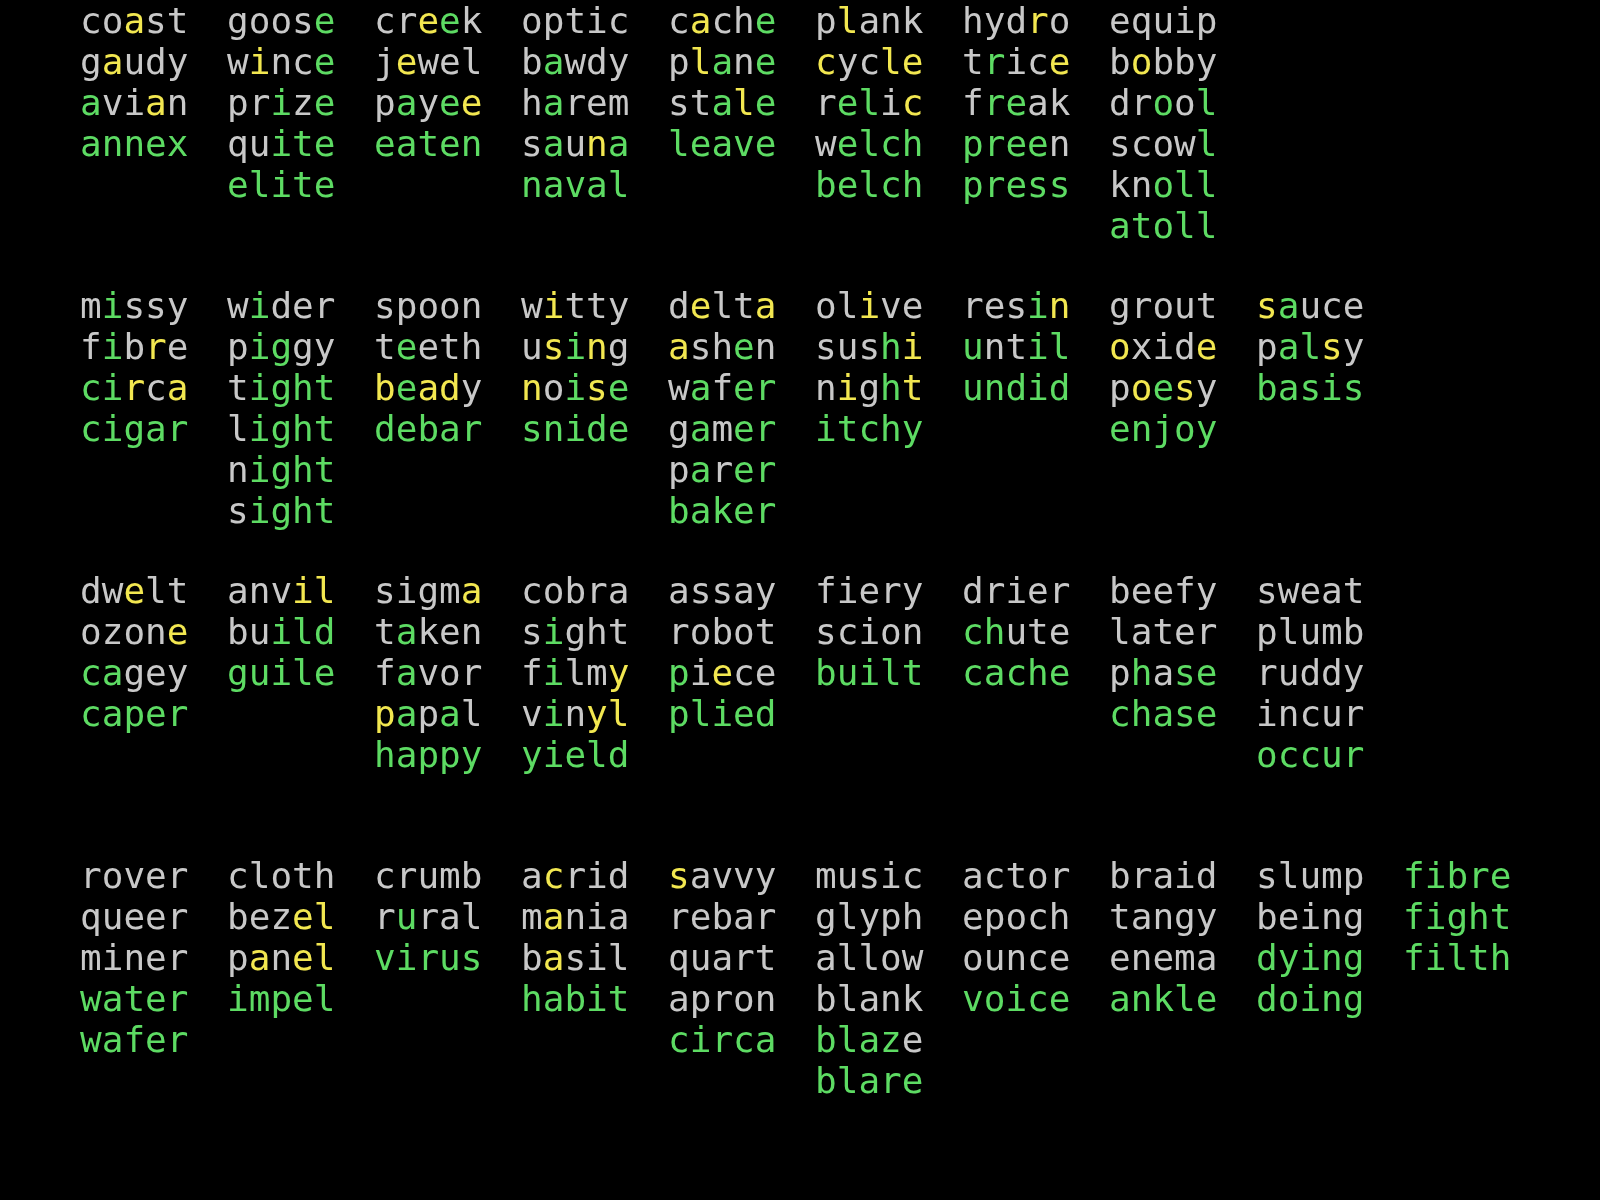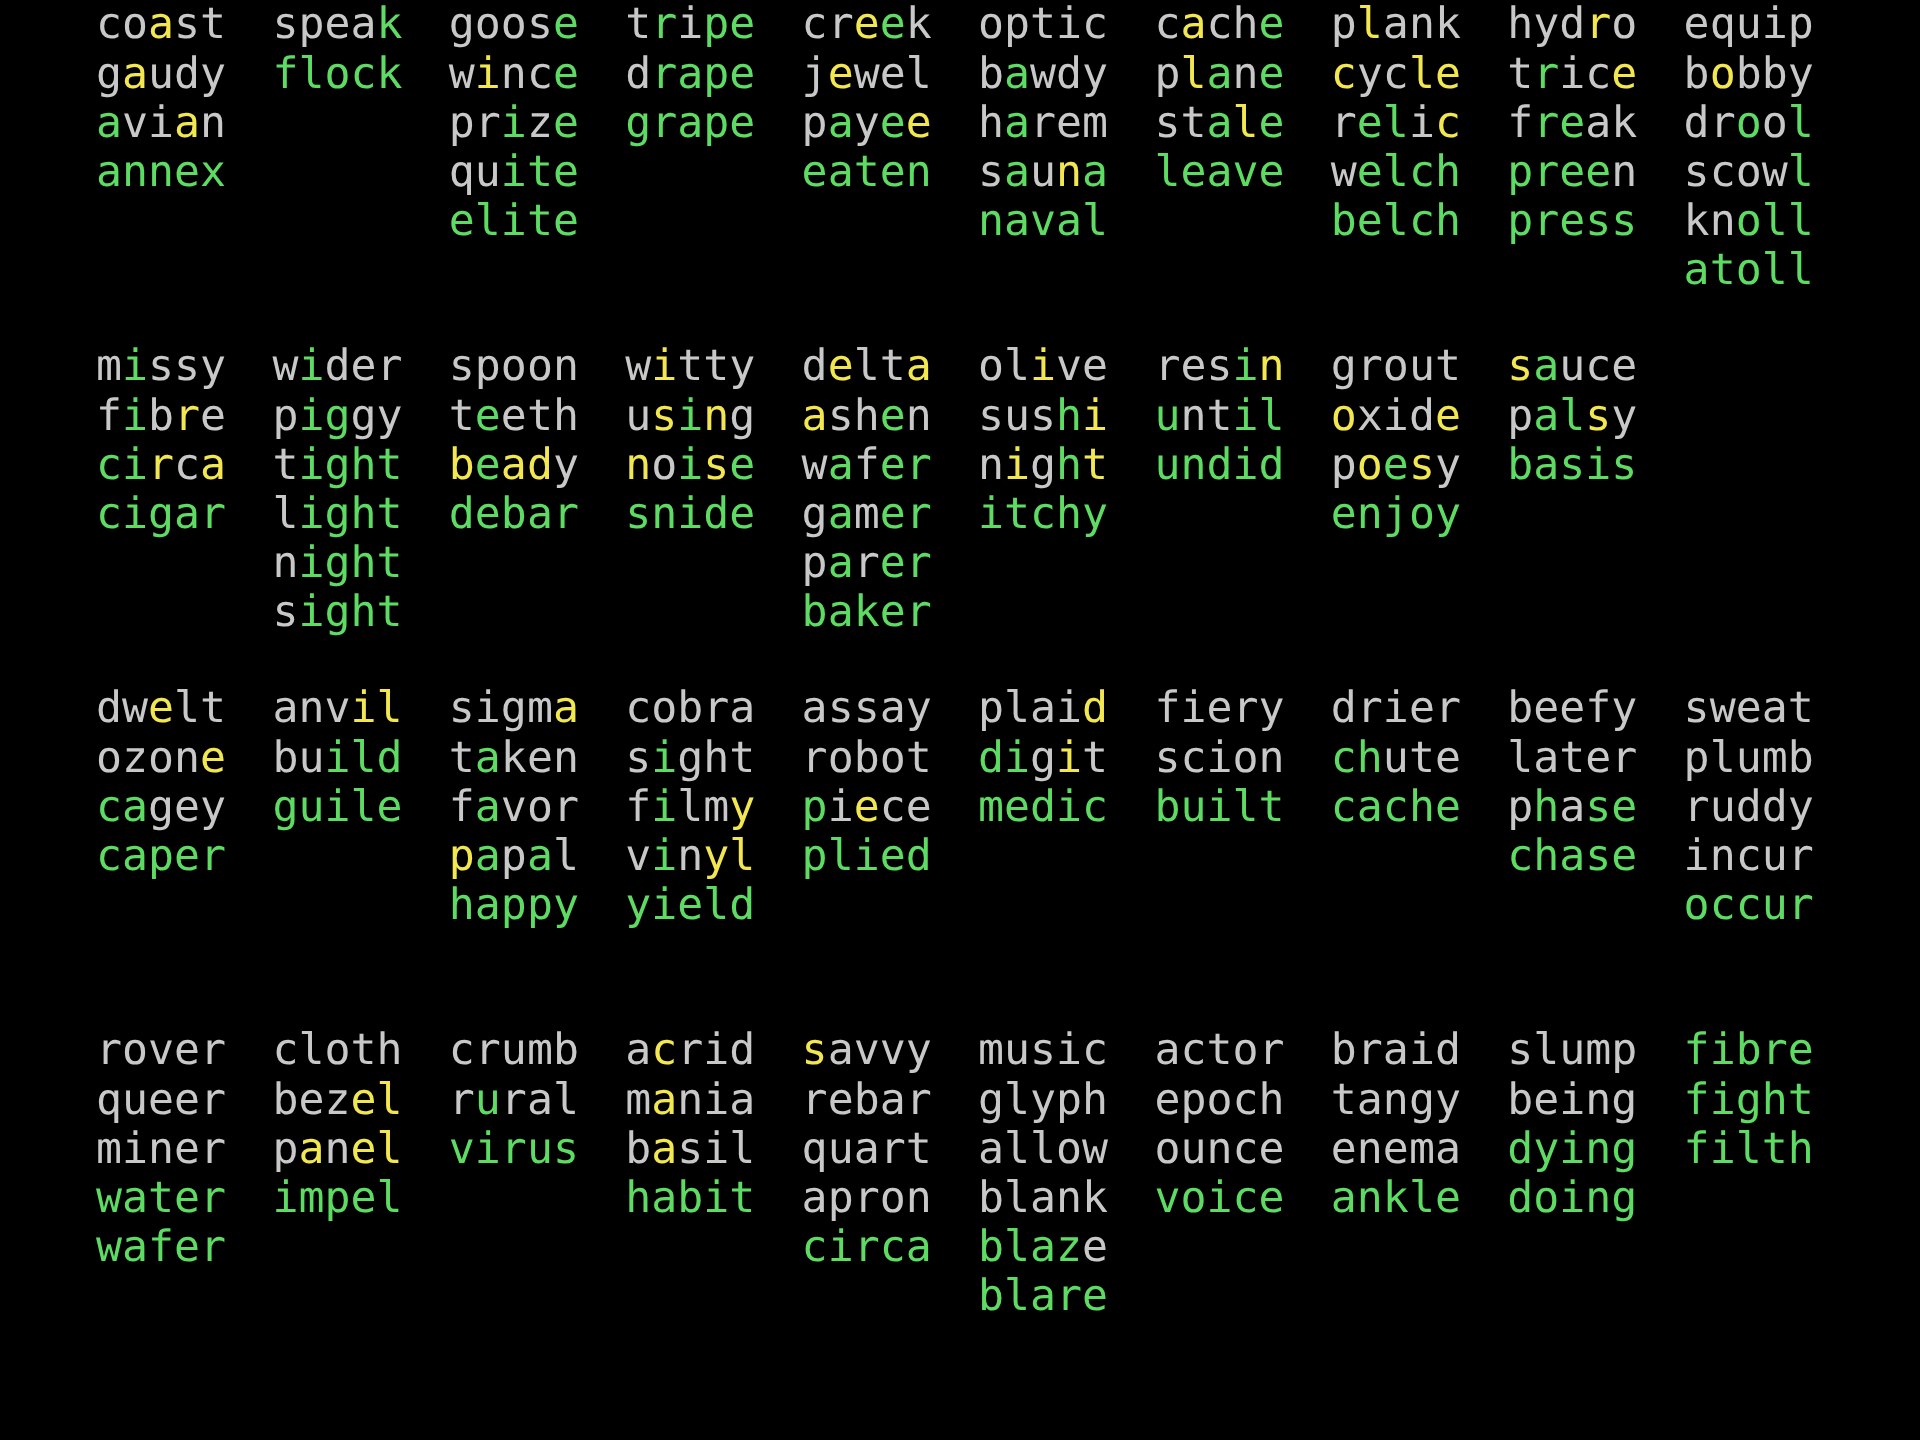--- a/index.html
+++ b/index.html
@@ -49,34 +49,25 @@
 
 <div id="grid-root">
     <div class="block">
       <div class="column">
         <div class="word"><span class="n" style="color: rgb(200, 200, 200);">c</span><span class="n" style="color: rgb(200, 200, 200);">o</span><span class="y" style="color: rgb(242, 231, 80);">a</span><span class="n" style="color: rgb(200, 200, 200);">s</span><span class="n" style="color: rgb(200, 200, 200);">t</span></div>
         <div class="word"><span class="n" style="color: rgb(200, 200, 200);">g</span><span class="y" style="color: rgb(242, 231, 80);">a</span><span class="n" style="color: rgb(200, 200, 200);">u</span><span class="n" style="color: rgb(200, 200, 200);">d</span><span class="n" style="color: rgb(200, 200, 200);">y</span></div>
         <div class="word"><span class="g" style="color: rgb(93, 219, 99);">a</span><span class="n" style="color: rgb(200, 200, 200);">v</span><span class="n" style="color: rgb(200, 200, 200);">i</span><span class="y" style="color: rgb(242, 231, 80);">a</span><span class="n" style="color: rgb(200, 200, 200);">n</span></div>
         <div class="word"><span class="g" style="color: rgb(93, 219, 99);">a</span><span class="g" style="color: rgb(93, 219, 99);">n</span><span class="g" style="color: rgb(93, 219, 99);">n</span><span class="g" style="color: rgb(93, 219, 99);">e</span><span class="g" style="color: rgb(93, 219, 99);">x</span></div>
       </div>
       <div class="column">
-        <div class="word"><span class="n" style="color: rgb(200, 200, 200);">s</span><span class="n" style="color: rgb(200, 200, 200);">p</span><span class="n" style="color: rgb(200, 200, 200);">e</span><span class="n" style="color: rgb(200, 200, 200);">a</span><span class="g" style="color: rgb(93, 219, 99);">k</span></div>
-        <div class="word"><span class="g" style="color: rgb(93, 219, 99);">f</span><span class="g" style="color: rgb(93, 219, 99);">l</span><span class="g" style="color: rgb(93, 219, 99);">o</span><span class="g" style="color: rgb(93, 219, 99);">c</span><span class="g" style="color: rgb(93, 219, 99);">k</span></div>
-      </div>
-      <div class="column">
         <div class="word"><span class="n" style="color: rgb(200, 200, 200);">g</span><span class="n" style="color: rgb(200, 200, 200);">o</span><span class="n" style="color: rgb(200, 200, 200);">o</span><span class="n" style="color: rgb(200, 200, 200);">s</span><span class="g" style="color: rgb(93, 219, 99);">e</span></div>
         <div class="word"><span class="n" style="color: rgb(200, 200, 200);">w</span><span class="y" style="color: rgb(242, 231, 80);">i</span><span class="n" style="color: rgb(200, 200, 200);">n</span><span class="n" style="color: rgb(200, 200, 200);">c</span><span class="g" style="color: rgb(93, 219, 99);">e</span></div>
         <div class="word"><span class="n" style="color: rgb(200, 200, 200);">p</span><span class="n" style="color: rgb(200, 200, 200);">r</span><span class="g" style="color: rgb(93, 219, 99);">i</span><span class="n" style="color: rgb(200, 200, 200);">z</span><span class="g" style="color: rgb(93, 219, 99);">e</span></div>
         <div class="word"><span class="n" style="color: rgb(200, 200, 200);">q</span><span class="n" style="color: rgb(200, 200, 200);">u</span><span class="g" style="color: rgb(93, 219, 99);">i</span><span class="g" style="color: rgb(93, 219, 99);">t</span><span class="g" style="color: rgb(93, 219, 99);">e</span></div>
         <div class="word"><span class="g" style="color: rgb(93, 219, 99);">e</span><span class="g" style="color: rgb(93, 219, 99);">l</span><span class="g" style="color: rgb(93, 219, 99);">i</span><span class="g" style="color: rgb(93, 219, 99);">t</span><span class="g" style="color: rgb(93, 219, 99);">e</span></div>
-      </div>
-      <div class="column">
-        <div class="word"><span class="n" style="color: rgb(200, 200, 200);">t</span><span class="g" style="color: rgb(93, 219, 99);">r</span><span class="n" style="color: rgb(200, 200, 200);">i</span><span class="g" style="color: rgb(93, 219, 99);">p</span><span class="g" style="color: rgb(93, 219, 99);">e</span></div>
-        <div class="word"><span class="n" style="color: rgb(200, 200, 200);">d</span><span class="g" style="color: rgb(93, 219, 99);">r</span><span class="g" style="color: rgb(93, 219, 99);">a</span><span class="g" style="color: rgb(93, 219, 99);">p</span><span class="g" style="color: rgb(93, 219, 99);">e</span></div>
-        <div class="word"><span class="g" style="color: rgb(93, 219, 99);">g</span><span class="g" style="color: rgb(93, 219, 99);">r</span><span class="g" style="color: rgb(93, 219, 99);">a</span><span class="g" style="color: rgb(93, 219, 99);">p</span><span class="g" style="color: rgb(93, 219, 99);">e</span></div>
       </div>
       <div class="column">
         <div class="word"><span class="n" style="color: rgb(200, 200, 200);">c</span><span class="n" style="color: rgb(200, 200, 200);">r</span><span class="y" style="color: rgb(242, 231, 80);">e</span><span class="g" style="color: rgb(93, 219, 99);">e</span><span class="n" style="color: rgb(200, 200, 200);">k</span></div>
         <div class="word"><span class="n" style="color: rgb(200, 200, 200);">j</span><span class="y" style="color: rgb(242, 231, 80);">e</span><span class="n" style="color: rgb(200, 200, 200);">w</span><span class="n" style="color: rgb(200, 200, 200);">e</span><span class="n" style="color: rgb(200, 200, 200);">l</span></div>
         <div class="word"><span class="n" style="color: rgb(200, 200, 200);">p</span><span class="g" style="color: rgb(93, 219, 99);">a</span><span class="n" style="color: rgb(200, 200, 200);">y</span><span class="g" style="color: rgb(93, 219, 99);">e</span><span class="y" style="color: rgb(242, 231, 80);">e</span></div>
         <div class="word"><span class="g" style="color: rgb(93, 219, 99);">e</span><span class="g" style="color: rgb(93, 219, 99);">a</span><span class="g" style="color: rgb(93, 219, 99);">t</span><span class="g" style="color: rgb(93, 219, 99);">e</span><span class="g" style="color: rgb(93, 219, 99);">n</span></div>
       </div>
       <div class="column">
         <div class="word"><span class="n" style="color: rgb(200, 200, 200);">o</span><span class="n" style="color: rgb(200, 200, 200);">p</span><span class="n" style="color: rgb(200, 200, 200);">t</span><span class="n" style="color: rgb(200, 200, 200);">i</span><span class="n" style="color: rgb(200, 200, 200);">c</span></div>
         <div class="word"><span class="n" style="color: rgb(200, 200, 200);">b</span><span class="g" style="color: rgb(93, 219, 99);">a</span><span class="n" style="color: rgb(200, 200, 200);">w</span><span class="n" style="color: rgb(200, 200, 200);">d</span><span class="n" style="color: rgb(200, 200, 200);">y</span></div>
@@ -197,25 +188,20 @@
         <div class="word"><span class="n" style="color: rgb(200, 200, 200);">v</span><span class="g" style="color: rgb(93, 219, 99);">i</span><span class="n" style="color: rgb(200, 200, 200);">n</span><span class="y" style="color: rgb(242, 231, 80);">y</span><span class="y" style="color: rgb(242, 231, 80);">l</span></div>
         <div class="word"><span class="g" style="color: rgb(93, 219, 99);">y</span><span class="g" style="color: rgb(93, 219, 99);">i</span><span class="g" style="color: rgb(93, 219, 99);">e</span><span class="g" style="color: rgb(93, 219, 99);">l</span><span class="g" style="color: rgb(93, 219, 99);">d</span></div>
       </div>
       <div class="column">
         <div class="word"><span class="n" style="color: rgb(200, 200, 200);">a</span><span class="n" style="color: rgb(200, 200, 200);">s</span><span class="n" style="color: rgb(200, 200, 200);">s</span><span class="n" style="color: rgb(200, 200, 200);">a</span><span class="n" style="color: rgb(200, 200, 200);">y</span></div>
         <div class="word"><span class="n" style="color: rgb(200, 200, 200);">r</span><span class="n" style="color: rgb(200, 200, 200);">o</span><span class="n" style="color: rgb(200, 200, 200);">b</span><span class="n" style="color: rgb(200, 200, 200);">o</span><span class="n" style="color: rgb(200, 200, 200);">t</span></div>
         <div class="word"><span class="g" style="color: rgb(93, 219, 99);">p</span><span class="n" style="color: rgb(200, 200, 200);">i</span><span class="y" style="color: rgb(242, 231, 80);">e</span><span class="n" style="color: rgb(200, 200, 200);">c</span><span class="n" style="color: rgb(200, 200, 200);">e</span></div>
         <div class="word"><span class="g" style="color: rgb(93, 219, 99);">p</span><span class="g" style="color: rgb(93, 219, 99);">l</span><span class="g" style="color: rgb(93, 219, 99);">i</span><span class="g" style="color: rgb(93, 219, 99);">e</span><span class="g" style="color: rgb(93, 219, 99);">d</span></div>
       </div>
       <div class="column">
-        <div class="word"><span class="n" style="color: rgb(200, 200, 200);">p</span><span class="n" style="color: rgb(200, 200, 200);">l</span><span class="n" style="color: rgb(200, 200, 200);">a</span><span class="n" style="color: rgb(200, 200, 200);">i</span><span class="y" style="color: rgb(242, 231, 80);">d</span></div>
-        <div class="word"><span class="g" style="color: rgb(93, 219, 99);">d</span><span class="g" style="color: rgb(93, 219, 99);">i</span><span class="n" style="color: rgb(200, 200, 200);">g</span><span class="y" style="color: rgb(242, 231, 80);">i</span><span class="n" style="color: rgb(200, 200, 200);">t</span></div>
-        <div class="word"><span class="g" style="color: rgb(93, 219, 99);">m</span><span class="g" style="color: rgb(93, 219, 99);">e</span><span class="g" style="color: rgb(93, 219, 99);">d</span><span class="g" style="color: rgb(93, 219, 99);">i</span><span class="g" style="color: rgb(93, 219, 99);">c</span></div>
-      </div>
-      <div class="column">
         <div class="word"><span class="n" style="color: rgb(200, 200, 200);">f</span><span class="n" style="color: rgb(200, 200, 200);">i</span><span class="n" style="color: rgb(200, 200, 200);">e</span><span class="n" style="color: rgb(200, 200, 200);">r</span><span class="n" style="color: rgb(200, 200, 200);">y</span></div>
         <div class="word"><span class="n" style="color: rgb(200, 200, 200);">s</span><span class="n" style="color: rgb(200, 200, 200);">c</span><span class="n" style="color: rgb(200, 200, 200);">i</span><span class="n" style="color: rgb(200, 200, 200);">o</span><span class="n" style="color: rgb(200, 200, 200);">n</span></div>
         <div class="word"><span class="g" style="color: rgb(93, 219, 99);">b</span><span class="g" style="color: rgb(93, 219, 99);">u</span><span class="g" style="color: rgb(93, 219, 99);">i</span><span class="g" style="color: rgb(93, 219, 99);">l</span><span class="g" style="color: rgb(93, 219, 99);">t</span></div>
       </div>
       <div class="column">
         <div class="word"><span class="n" style="color: rgb(200, 200, 200);">d</span><span class="n" style="color: rgb(200, 200, 200);">r</span><span class="n" style="color: rgb(200, 200, 200);">i</span><span class="n" style="color: rgb(200, 200, 200);">e</span><span class="n" style="color: rgb(200, 200, 200);">r</span></div>
         <div class="word"><span class="g" style="color: rgb(93, 219, 99);">c</span><span class="g" style="color: rgb(93, 219, 99);">h</span><span class="n" style="color: rgb(200, 200, 200);">u</span><span class="n" style="color: rgb(200, 200, 200);">t</span><span class="n" style="color: rgb(200, 200, 200);">e</span></div>
         <div class="word"><span class="g" style="color: rgb(93, 219, 99);">c</span><span class="g" style="color: rgb(93, 219, 99);">a</span><span class="g" style="color: rgb(93, 219, 99);">c</span><span class="g" style="color: rgb(93, 219, 99);">h</span><span class="g" style="color: rgb(93, 219, 99);">e</span></div>
       </div>
       <div class="column">

